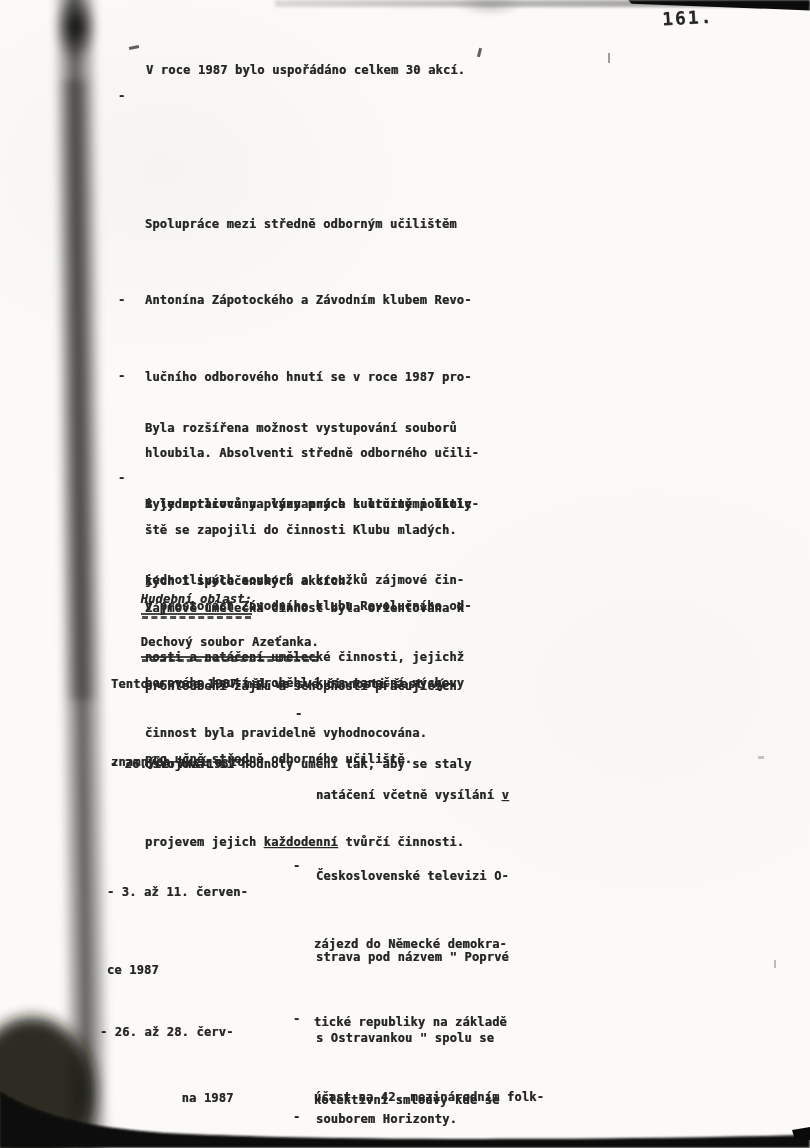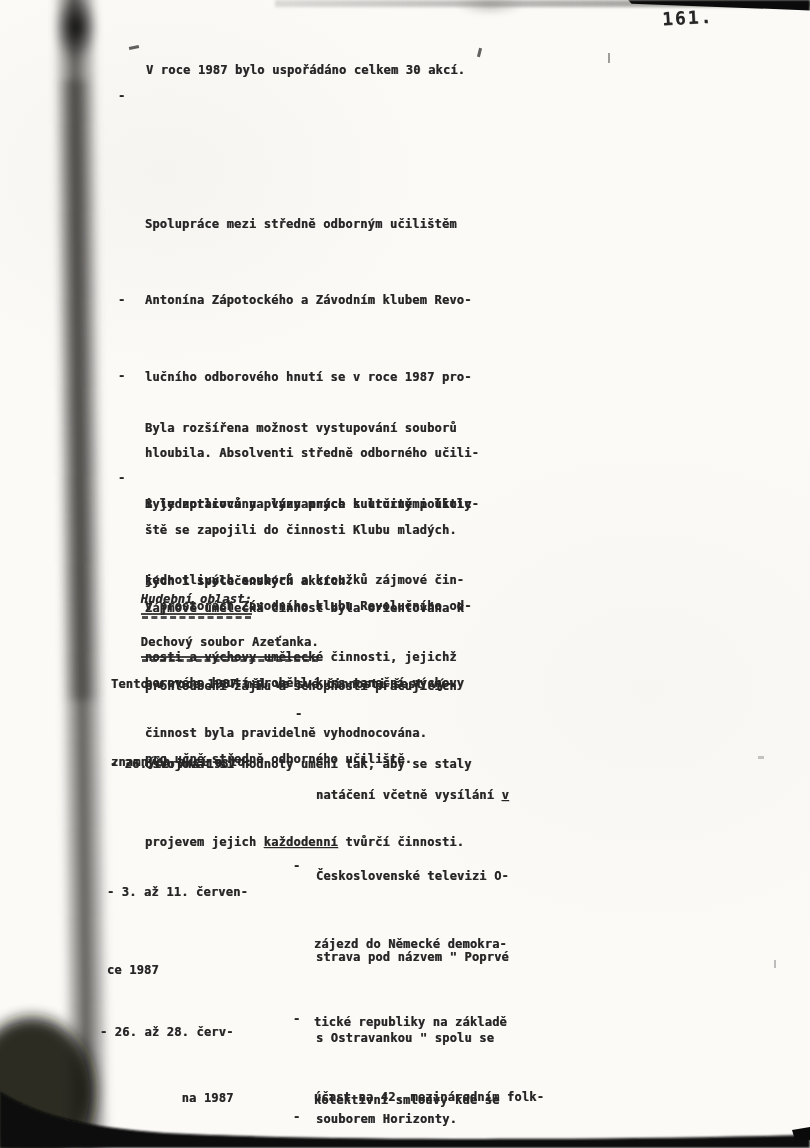--- a/index.html
+++ b/index.html
@@ -100,21 +100,21 @@
       <span class="ln">i jednotlivců na významných kulturně politic-</span>
       <span class="ln">kých i společenských akcích.</span>
     </div>
   </div>
 
   <div class="tblock" style="left:118px;top:364px;">
     <span class="marker">-</span>
     <div class="bullet-lines">
       <span class="ln">Byly zpracovány plány práce s určitými úkoly</span>
       <span class="ln">jednotlivých souborů a kroužků zájmové čin-</span>
-      <span class="ln">nosti a výchovy umělecké činnosti, jejichž</span>
+      <span class="ln">nosti a natáčení umělecké činnosti, jejichž</span>
       <span class="ln">činnost byla pravidelně vyhodnocována.</span>
     </div>
   </div>
 
   <div class="tblock" style="left:118px;top:465px;line-height:26px;">
     <span class="marker">-</span>
     <div class="bullet-lines">
       <span class="ln">Zájmově umělecká činnost byla orientována k</span>
       <span class="ln">prohloubení zájmu a schopnosti pracujících</span>
       <span class="ln">osvojovat si hodnoty umění tak, aby se staly</span>

